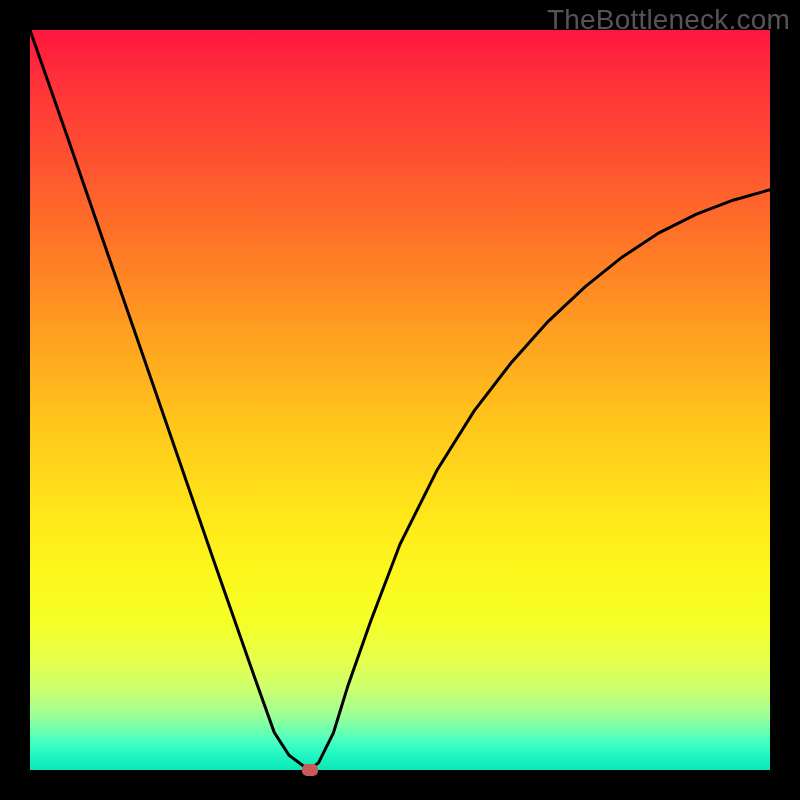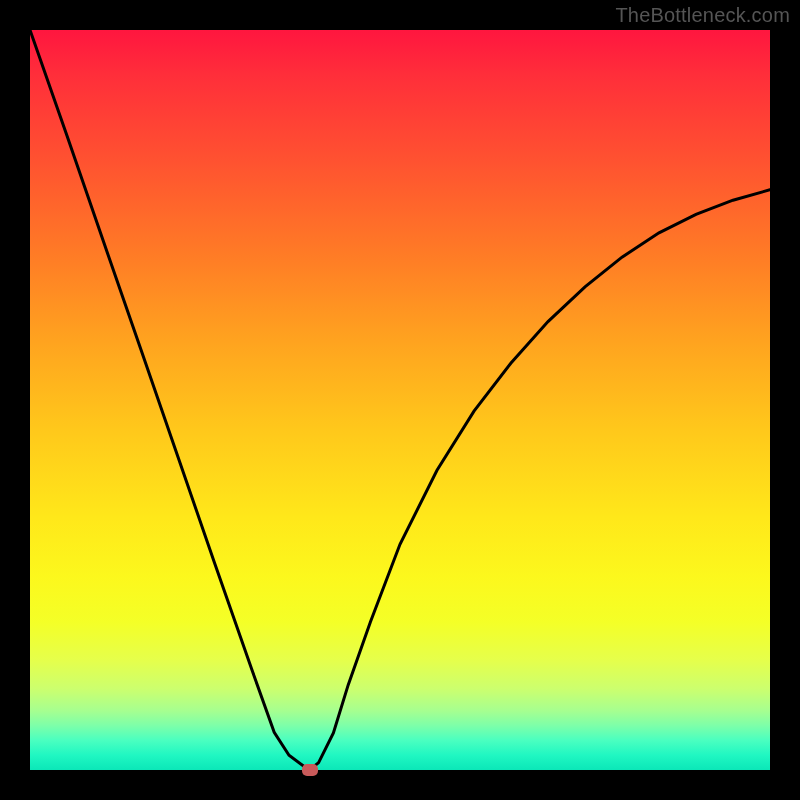--- a/index.html
+++ b/index.html
@@ -9,21 +9,21 @@
     background: #000;
     position: relative;
     overflow: hidden;
     font-family: Arial, Helvetica, sans-serif;
   }
   .watermark {
     position: absolute;
     top: 4px;
     right: 10px;
     color: #555;
-    font-size: 20px;
+    font-size: 28px;
     font-weight: 500;
     z-index: 10;
     letter-spacing: 0.2px;
   }
   .plot-area {
     position: absolute;
     top: 30px;
     left: 30px;
     width: 740px;
     height: 740px;

